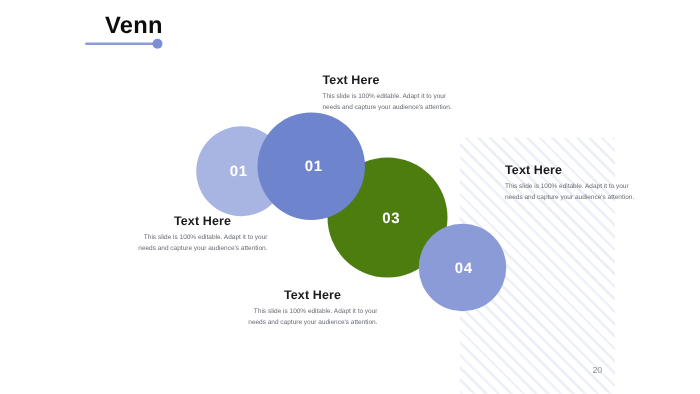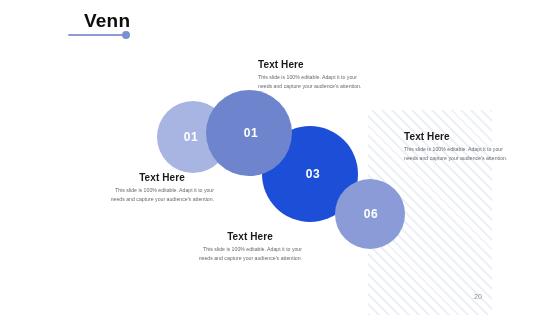--- a/index.html
+++ b/index.html
@@ -100,21 +100,21 @@
     top: 90px;
     width: 86px;
     height: 86px;
     background: #6e84cd;
   }
   .circle-3 {
     left: 262px;
     top: 126px;
     width: 96px;
     height: 96px;
-    background: #1d4ed8;
+    background: #4d7c0f;
   }
   .circle-3 .circle-label {
     color: #ffffff;
   }
   .circle-4 {
     left: 335px;
     top: 179px;
     width: 70px;
     height: 70px;
     background: #8b9bd8;
@@ -176,21 +176,21 @@
     <div class="circle circle-1">
       <span class="circle-label">01</span>
     </div>
     <div class="circle circle-3">
       <span class="circle-label">03</span>
     </div>
     <div class="circle circle-2">
       <span class="circle-label">01</span>
     </div>
     <div class="circle circle-4">
-      <span class="circle-label">06</span>
+      <span class="circle-label">04</span>
     </div>
   </div>
 
   <div class="txt-block txt-1">
     <div class="txt-heading">Text Here</div>
     <div class="txt-body">This slide is 100% editable. Adapt it to your needs and capture your audience's attention.</div>
   </div>
 
   <div class="txt-block txt-2">
     <div class="txt-heading">Text Here</div>

